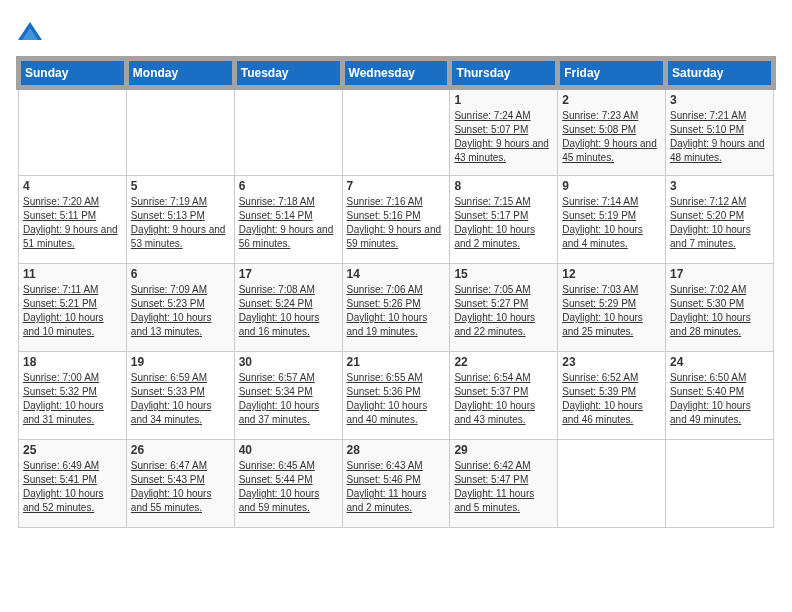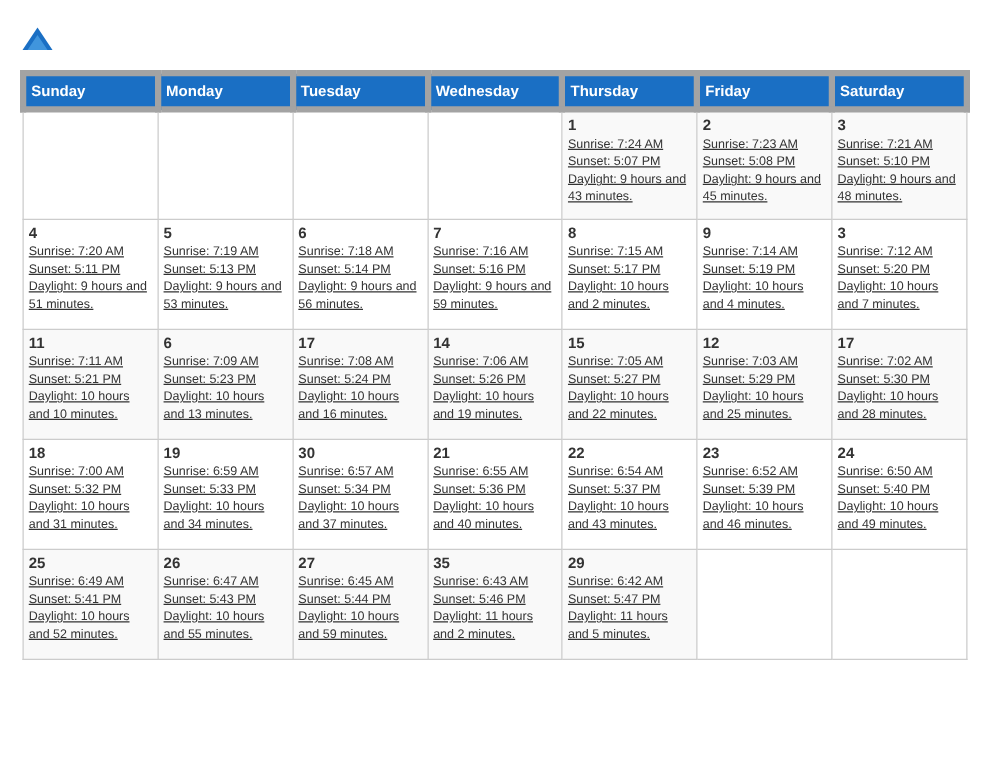--- a/index.html
+++ b/index.html
@@ -239,25 +239,25 @@
       <tr>
         <td>
           <span class="day-number">25</span>
           <div class="day-info">Sunrise: 6:49 AM<br>Sunset: 5:41 PM<br>Daylight: 10 hours and 52 minutes.</div>
         </td>
         <td>
           <span class="day-number">26</span>
           <div class="day-info">Sunrise: 6:47 AM<br>Sunset: 5:43 PM<br>Daylight: 10 hours and 55 minutes.</div>
         </td>
         <td>
-          <span class="day-number">27</span>
+          <span class="day-number">40</span>
           <div class="day-info">Sunrise: 6:45 AM<br>Sunset: 5:44 PM<br>Daylight: 10 hours and 59 minutes.</div>
         </td>
         <td>
-          <span class="day-number">35</span>
+          <span class="day-number">28</span>
           <div class="day-info">Sunrise: 6:43 AM<br>Sunset: 5:46 PM<br>Daylight: 11 hours and 2 minutes.</div>
         </td>
         <td>
           <span class="day-number">29</span>
           <div class="day-info">Sunrise: 6:42 AM<br>Sunset: 5:47 PM<br>Daylight: 11 hours and 5 minutes.</div>
         </td>
         <td class="empty-cell"></td>
         <td class="empty-cell"></td>
       </tr>
     </tbody>

